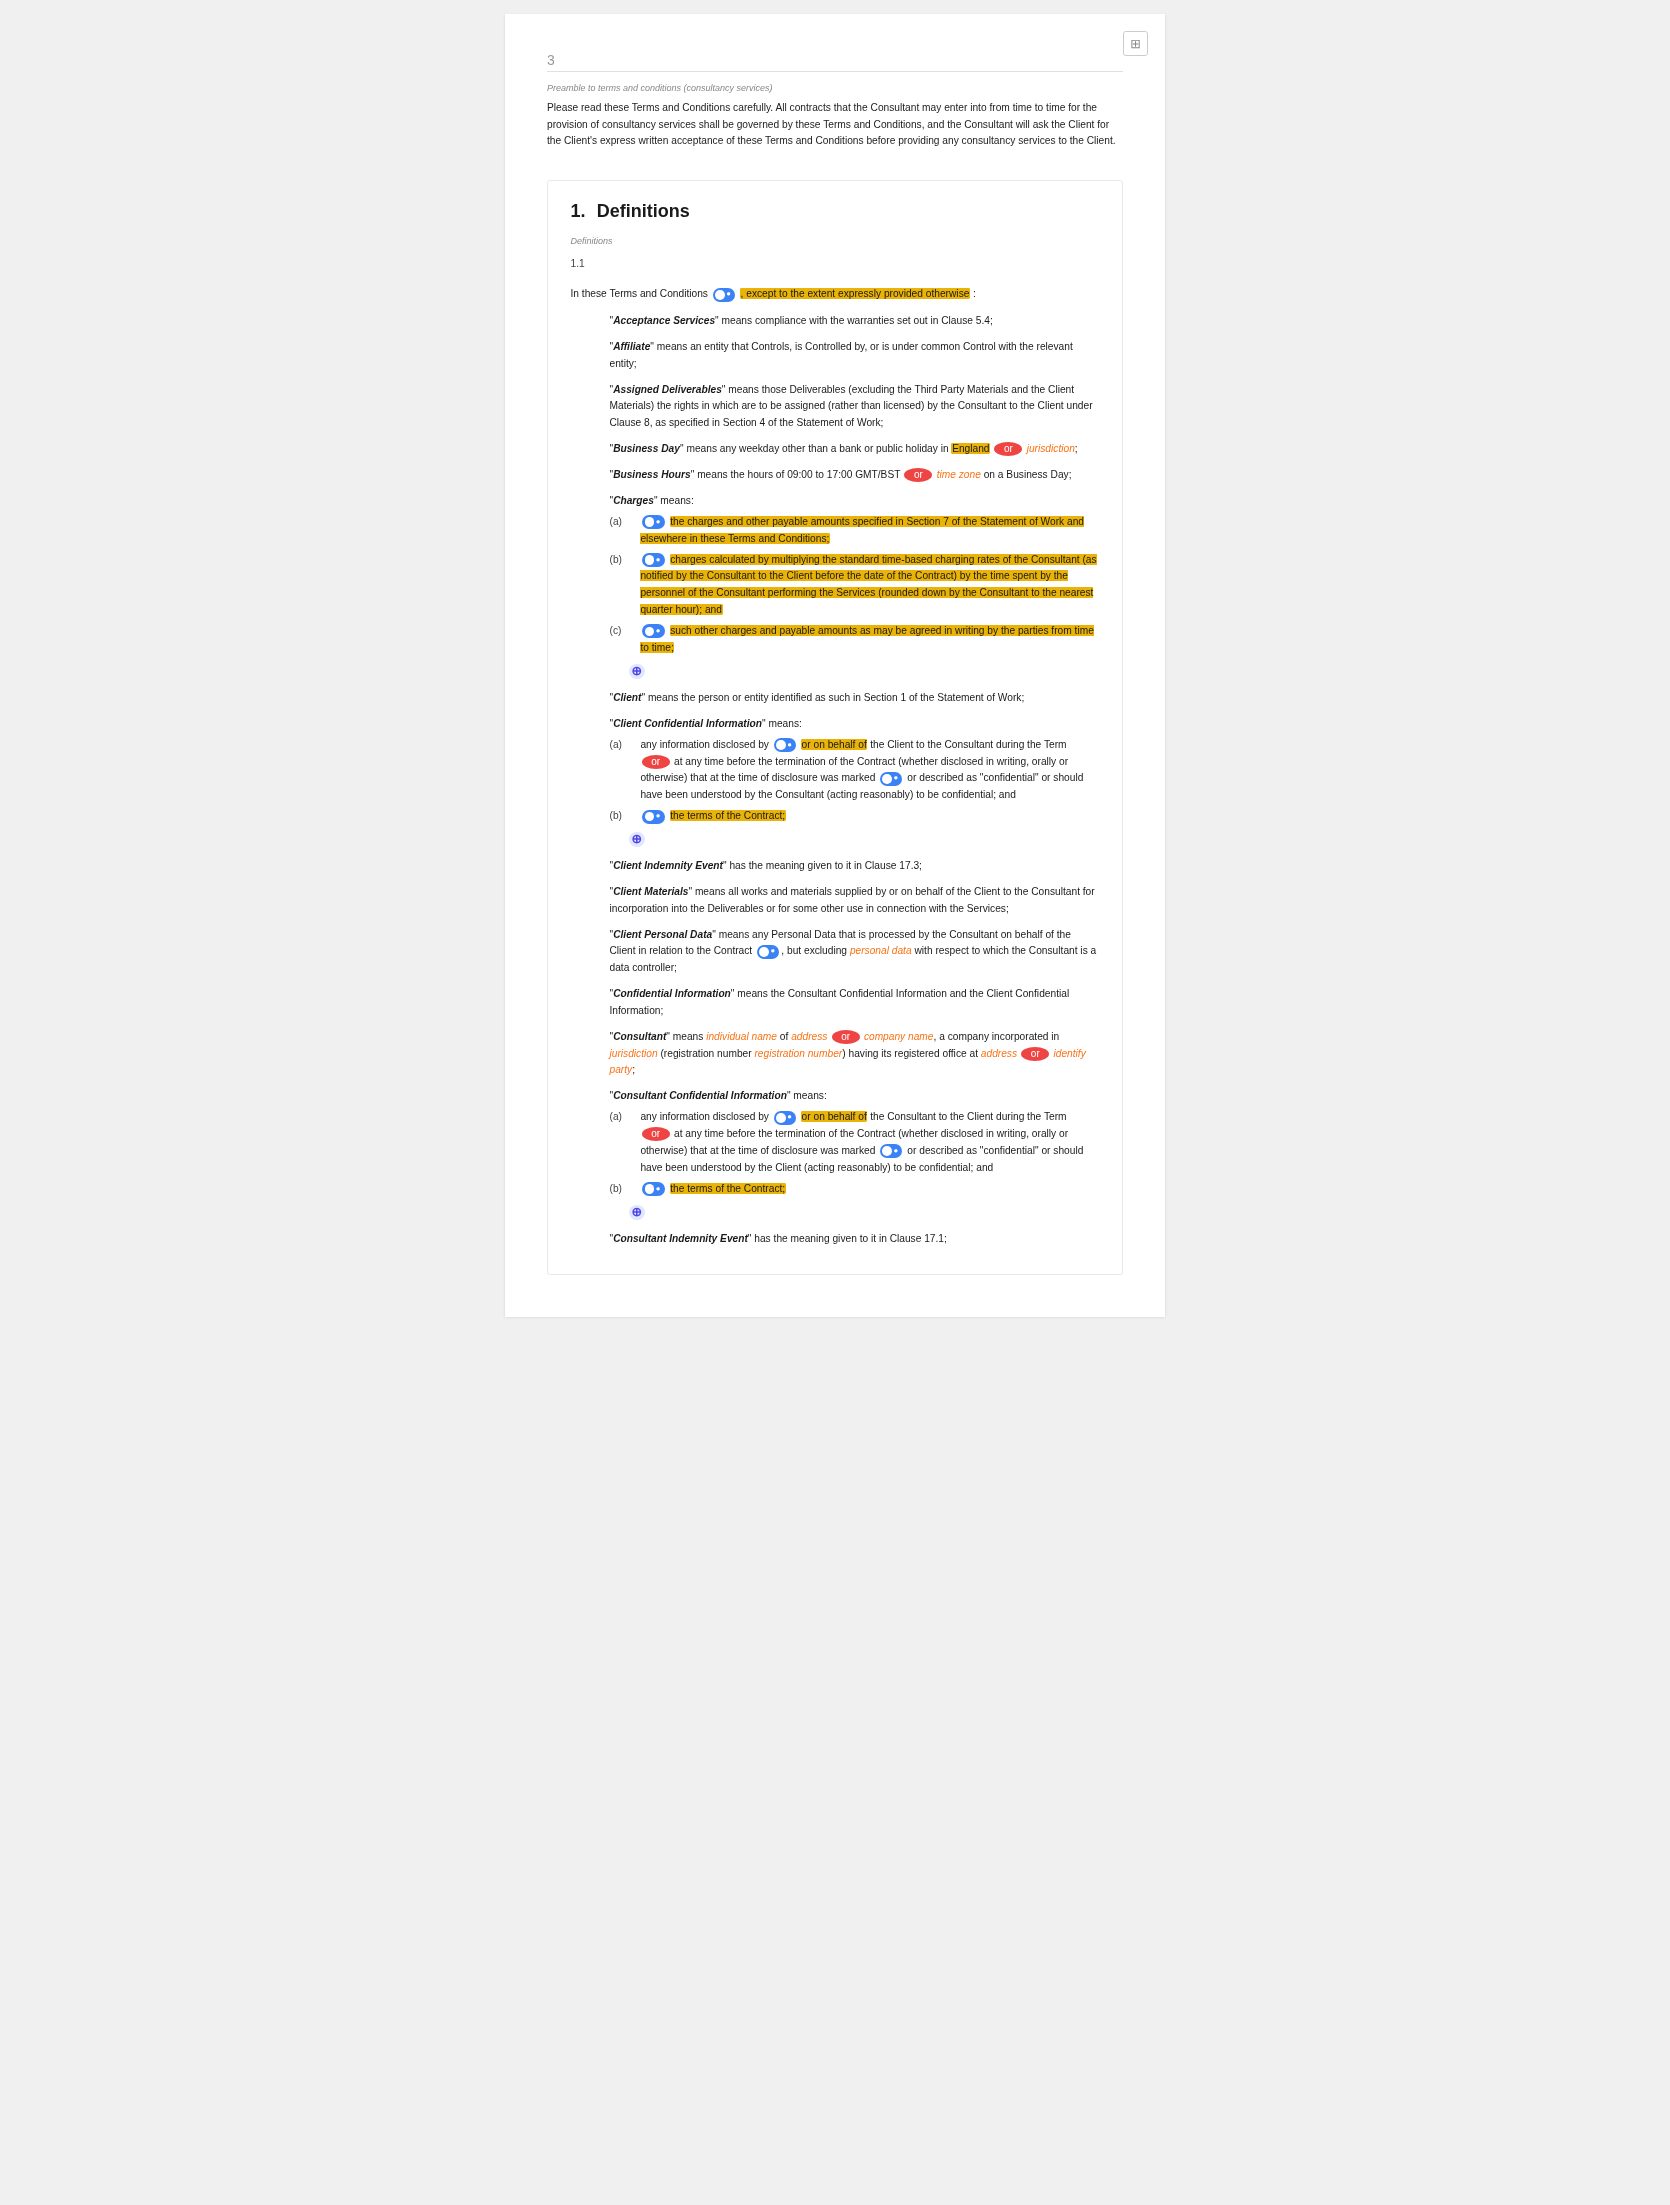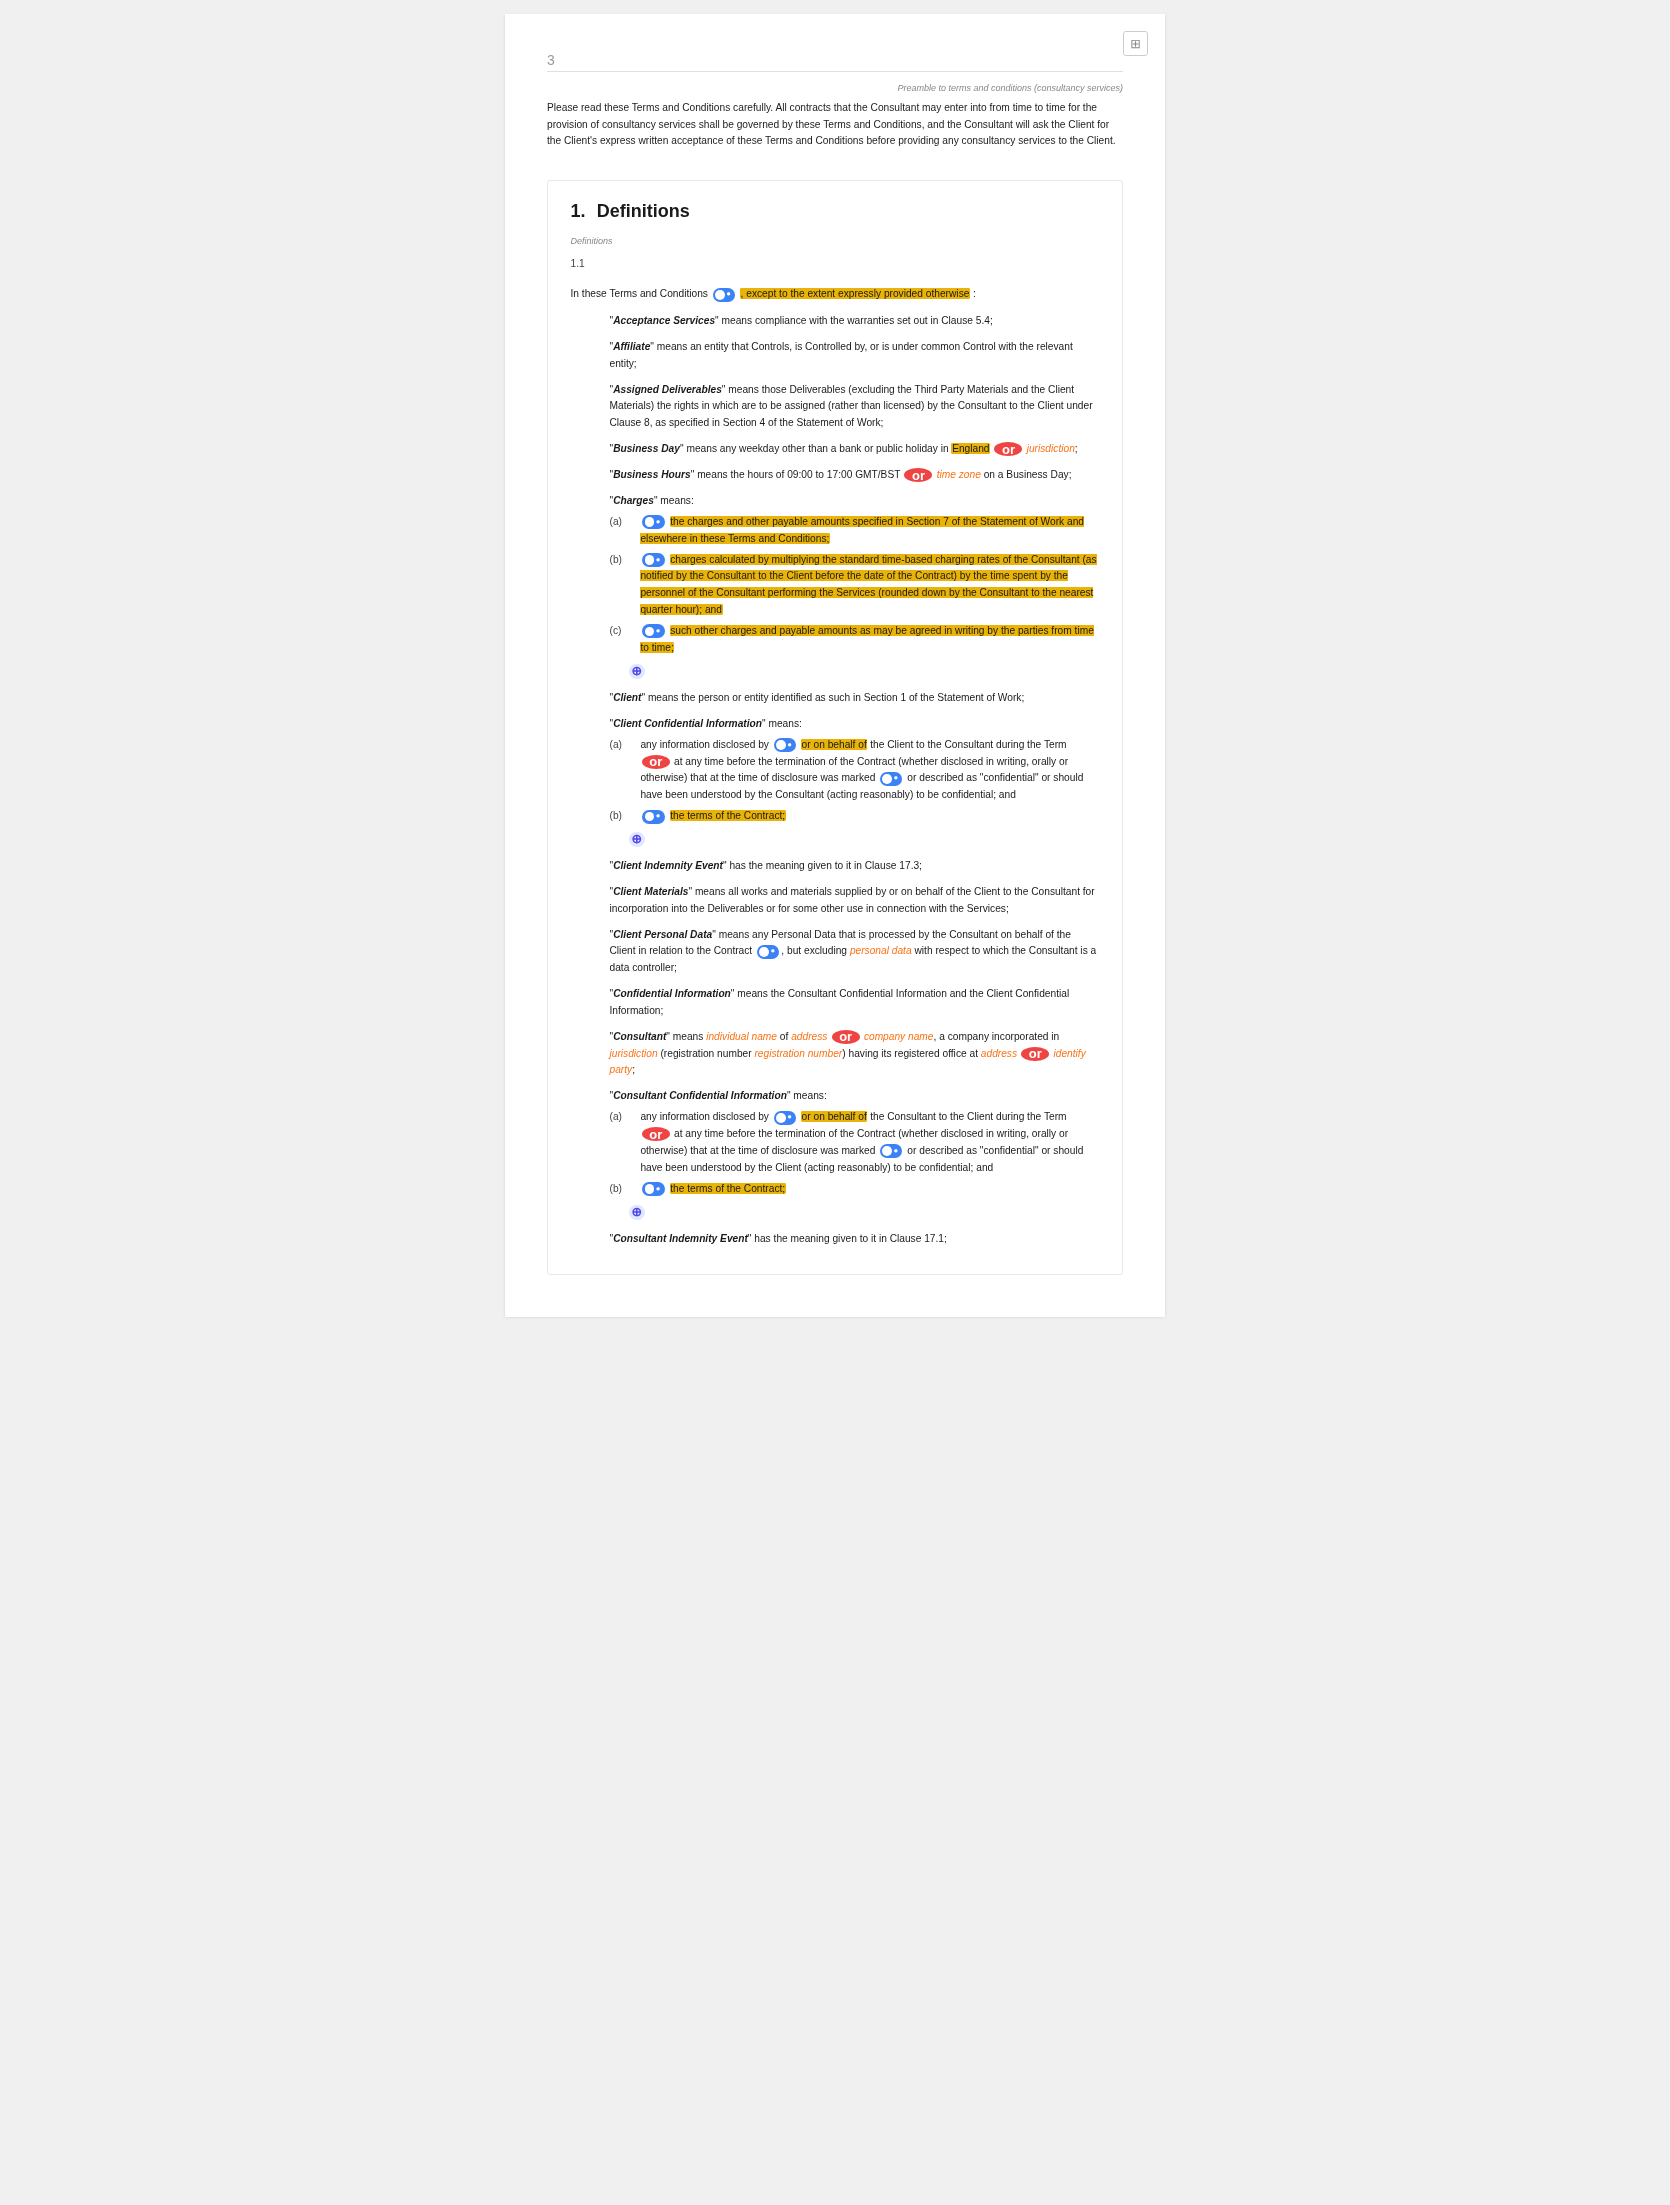--- a/index.html
+++ b/index.html
@@ -51,21 +51,20 @@
     hr.divider {
       border: none;
       border-top: 0.7px solid #e0e0e0;
       margin: 0 0 11.2px 0;
     }
     .preamble-label {
       font-style: italic;
       color: #888;
       font-size: 9px;
       margin-bottom: 7px;
-      text-align: right;
     }
     .preamble-text {
       font-size: 10.2px;
       line-height: 1.65;
       color: #222;
       margin-bottom: 30px;
     }
     .section-block {
       background: #fff;
       border: 0.7px solid #e8e8e8;
@@ -166,22 +165,22 @@
       background: #eab308;
       border-radius: 1.4px;
       padding: 0 0.7px;
     }
     
     .or-badge {
       display: inline-flex;
       align-items: center;
       background: #ef4444;
       color: #fff;
-      font-size: 13px;
-      font-weight: 700;
+      font-size: 10px;
+      font-weight: 400;
       border-radius: 50%;
       width: 28px;
       height: 14px;
       justify-content: center;
       vertical-align: middle;
       margin: 0 1.4px;
     }
     
     .term-orange {
       font-style: italic;

